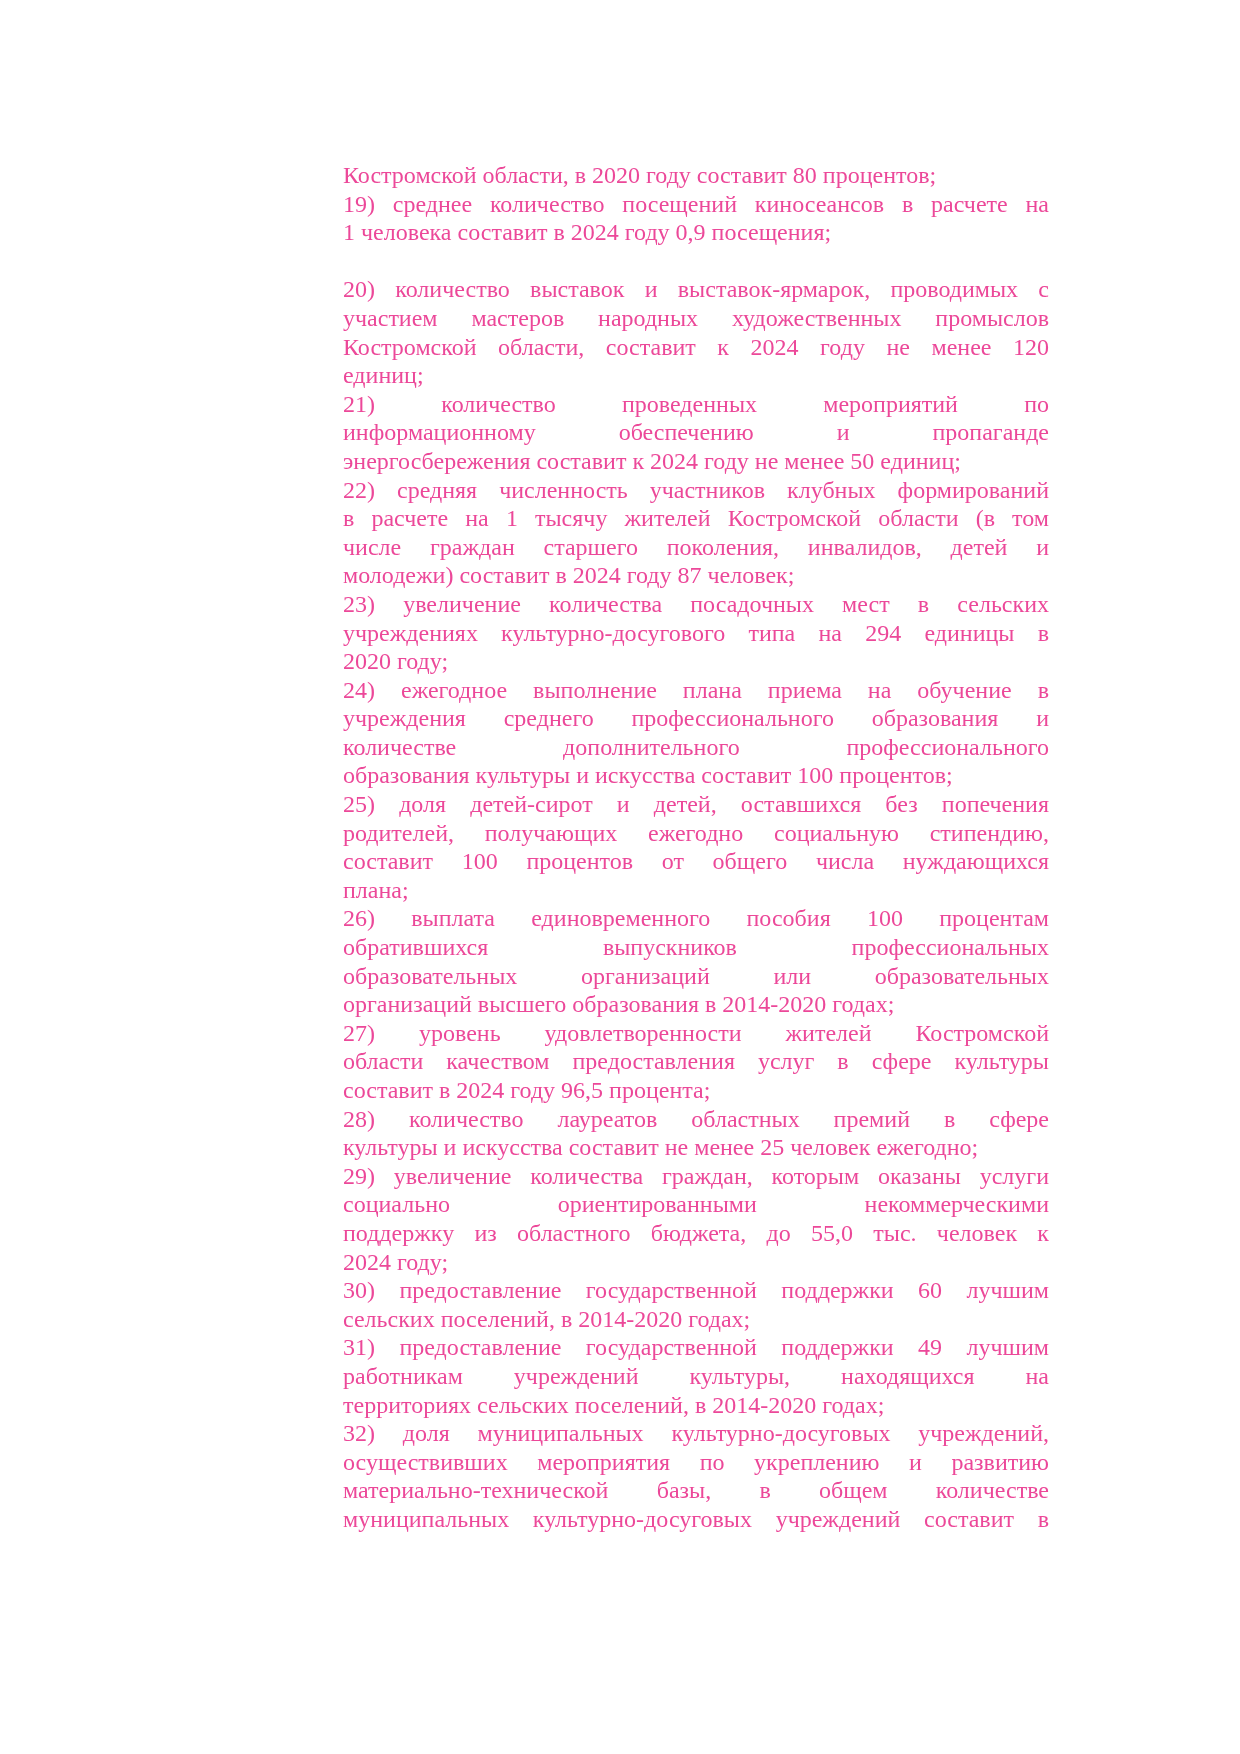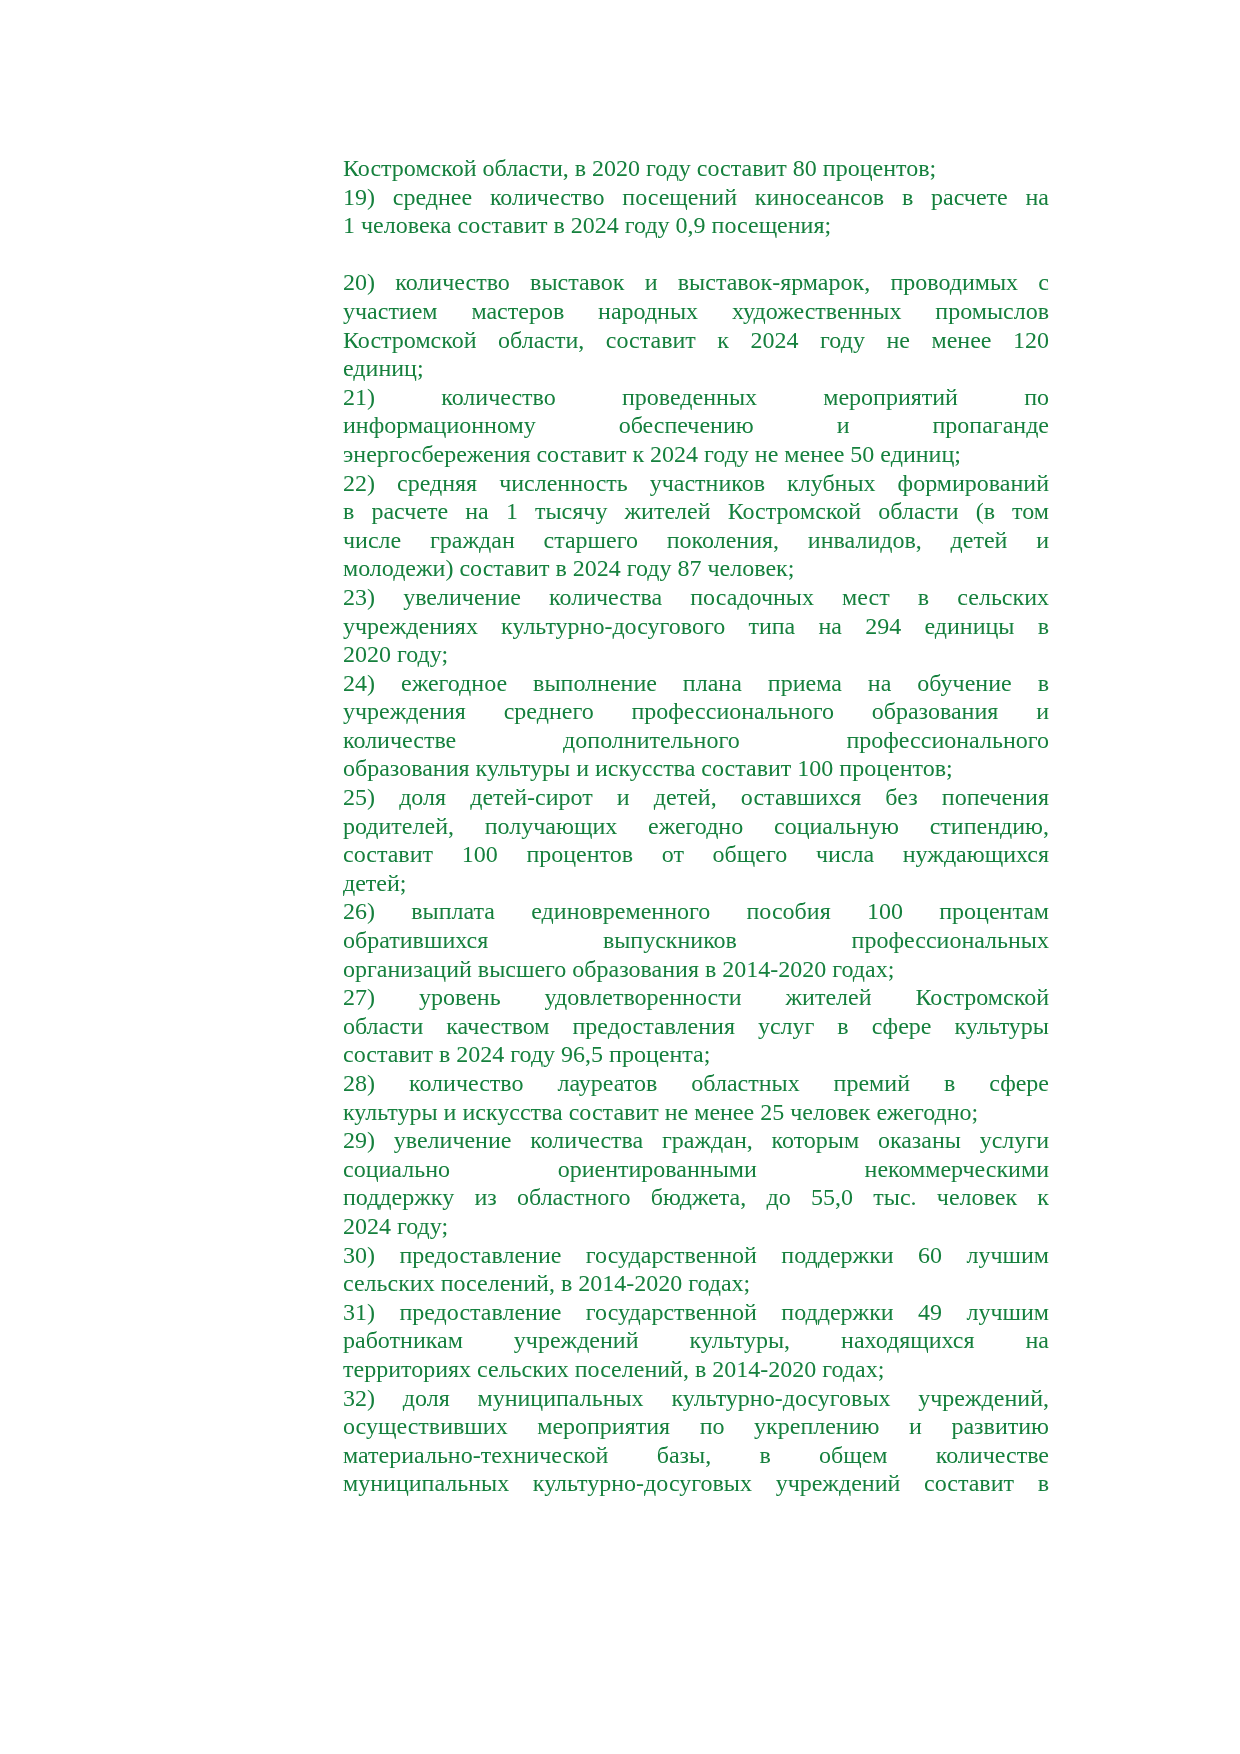--- a/index.html
+++ b/index.html
@@ -12,25 +12,25 @@
     width: 1240px;
     height: 1754px;
     background: #ffffff;
     overflow: hidden;
     font-family: "Liberation Serif", "DejaVu Serif", serif;
     color: #000000;
   }
   .text-block {
     position: absolute;
     left: 343px;
-    top: 154px;
+    top: 161px;
     width: 706px;
     font-size: 24px;
     line-height: 28.6px;
-    color: #15803d;
+    color: #ec4899;
   }
   .line {
     width: 100%;
     white-space: normal;
   }
   .line.just {
     text-align: justify;
     text-align-last: justify;
   }
   .line.blank {
@@ -60,23 +60,24 @@
       <div class="line just">23) увеличение количества посадочных мест в сельских</div>
       <div class="line just">учреждениях культурно-досугового типа на 294 единицы в</div>
       <div class="line">2020 году;</div>
       <div class="line just">24) ежегодное выполнение плана приема на обучение в</div>
       <div class="line just">учреждения среднего профессионального образования и</div>
       <div class="line just">количестве дополнительного профессионального</div>
       <div class="line">образования культуры и искусства составит 100 процентов;</div>
       <div class="line just">25) доля детей-сирот и детей, оставшихся без попечения</div>
       <div class="line just">родителей, получающих ежегодно социальную стипендию,</div>
       <div class="line just">составит 100 процентов от общего числа нуждающихся</div>
-      <div class="line">детей;</div>
+      <div class="line">плана;</div>
       <div class="line just">26) выплата единовременного пособия 100 процентам</div>
       <div class="line just">обратившихся выпускников профессиональных</div>
+      <div class="line just">образовательных организаций или образовательных</div>
       <div class="line">организаций высшего образования в 2014-2020 годах;</div>
       <div class="line just">27) уровень удовлетворенности жителей Костромской</div>
       <div class="line just">области качеством предоставления услуг в сфере культуры</div>
       <div class="line">составит в 2024 году 96,5 процента;</div>
       <div class="line just">28) количество лауреатов областных премий в сфере</div>
       <div class="line">культуры и искусства составит не менее 25 человек ежегодно;</div>
       <div class="line just">29) увеличение количества граждан, которым оказаны услуги</div>
       <div class="line just">социально ориентированными некоммерческими</div>
       <div class="line just">поддержку из областного бюджета, до 55,0 тыс. человек к</div>
       <div class="line">2024 году;</div>

